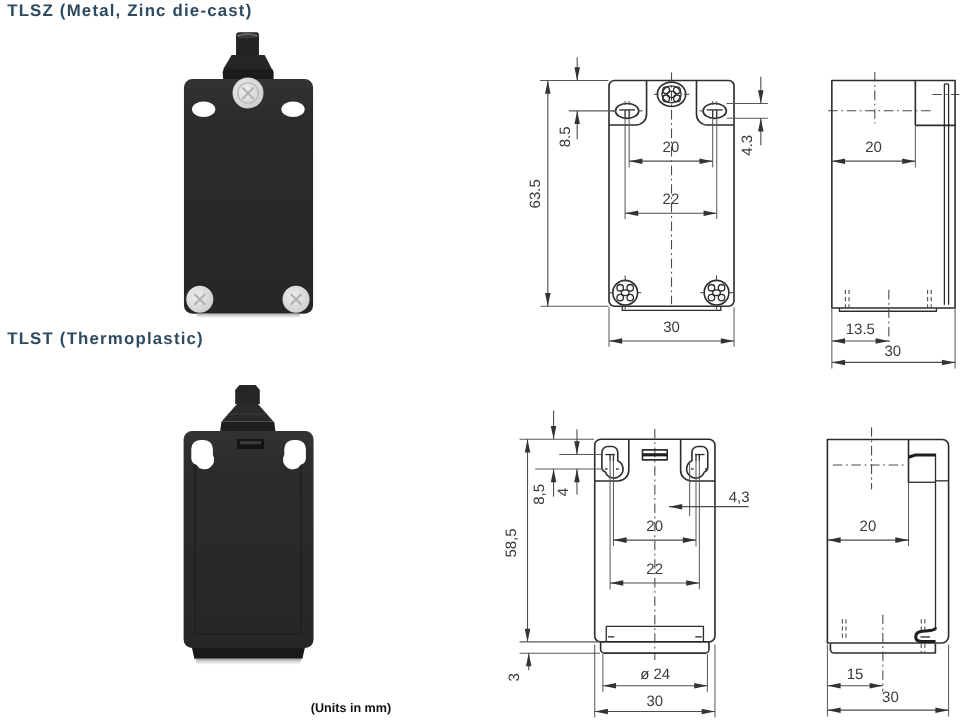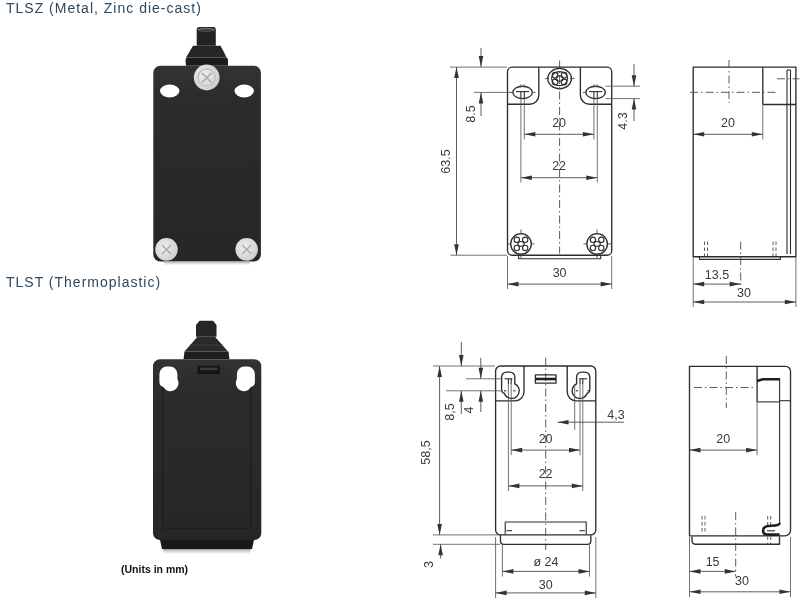--- a/index.html
+++ b/index.html
@@ -1,31 +1,31 @@
 <!DOCTYPE html>
 <html><head><meta charset="utf-8"><title>Limit switches</title><style>
 html,body{margin:0;padding:0;width:800px;height:600px;background:#fff;overflow:hidden;font-family:"Liberation Sans",sans-serif;position:relative}
-.hd{position:absolute;font-weight:normal;color:#2d4a60;font-size:14px;letter-spacing:1.0px;white-space:nowrap}
+.hd{position:absolute;font-weight:bold;color:#2d4a60;font-size:14px;letter-spacing:1.0px;white-space:nowrap}
 svg{position:absolute;left:0;top:0}
 .out{fill:none;stroke:#2d2d2d;stroke-width:1.35;stroke-linejoin:round}
 .out2{fill:none;stroke:#2d2d2d;stroke-width:1.1;stroke-linejoin:round}
 .thk{fill:none;stroke:#1f1f1f;stroke-width:2.6}
 .dim{stroke:#4c4c4c;stroke-width:0.9;fill:none}
 .ext{stroke:#585858;stroke-width:0.85;fill:none}
 .cl{stroke:#4a4a4a;stroke-width:0.9;fill:none;stroke-dasharray:8 3 1.5 3}
 .hid{stroke:#4a4a4a;stroke-width:0.9;fill:none;stroke-dasharray:3.5 2.5}
 .ah{fill:#333;stroke:none}
 .dt{font-size:12.5px;fill:#3a3a3a}
 </style></head><body>
 
 <div class="hd" style="left:6px;top:0px">TLSZ (Metal, Zinc die-cast)</div>
 
 <div class="hd" style="left:6px;top:274px">TLST (Thermoplastic)</div>
 
-<div style="position:absolute;left:121px;top:563px;width:205px;text-align:left;font-weight:bold;font-size:10.5px;color:#111">(Units in mm)</div>
+<div style="position:absolute;left:121px;top:584px;width:205px;text-align:right;font-weight:bold;font-size:10.5px;color:#111">(Units in mm)</div>
 <svg width="800" height="600" viewBox="0 0 800 600">
 <defs>
 <linearGradient id="bodyg" x1="0" y1="0" x2="0" y2="1">
         <stop offset="0" stop-color="#333333"></stop>
         <stop offset="0.15" stop-color="#2c2c2c"></stop>
         <stop offset="1" stop-color="#262626"></stop>
       </linearGradient>
 <linearGradient id="baseg" x1="0" y1="0" x2="0" y2="1">
         <stop offset="0" stop-color="#9a9a9a"></stop>
         <stop offset="0.5" stop-color="#d9d9d9"></stop>

